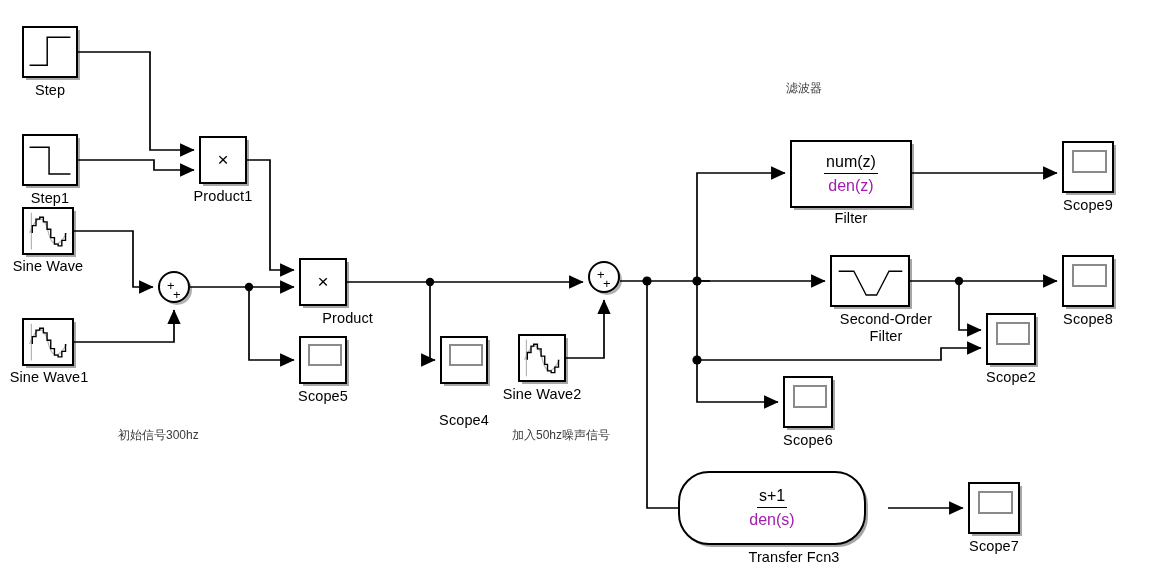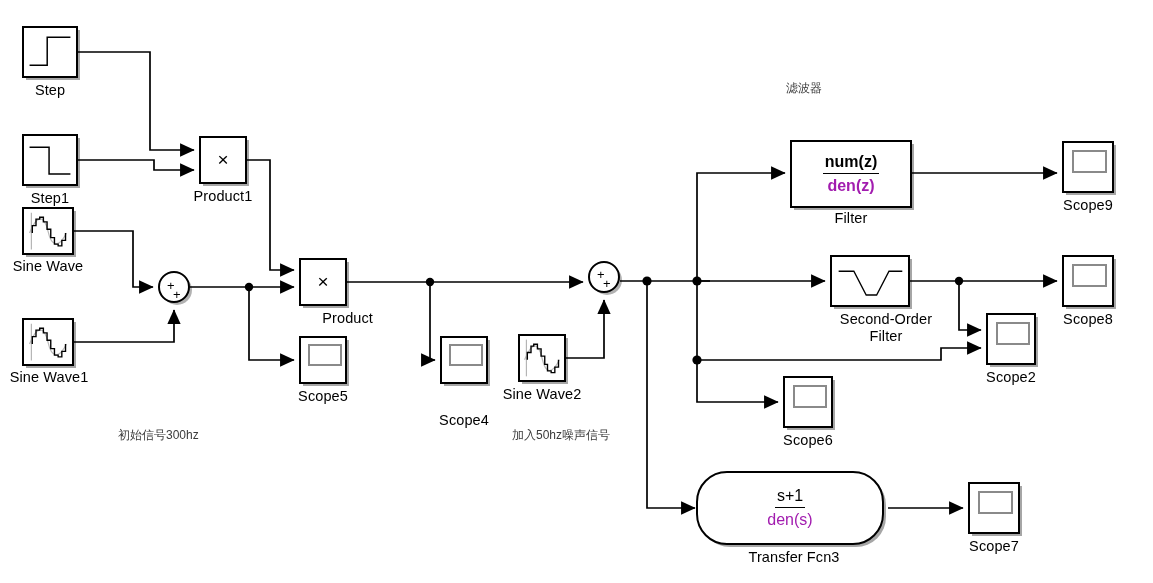--- a/index.html
+++ b/index.html
@@ -158,21 +158,21 @@
       <path d="M8,26 L8,18 L12,18 L12,11 L15,11 L15,9 L19,9 L19,14 L23,14 L23,22 L27,22 L27,31 L30,31 L30,38 L34,38 L34,40 L38,40 L38,34 L42,34 L42,26" stroke="#000" stroke-width="1.5" fill="none"></path>
     </svg>
   </div>
   <div class="lbl" style="left:492px;top:386px;width:100px;">Sine Wave2</div>
 
   <div class="sum" style="left:588px;top:261px;width:32px;height:32px;">
     <span class="sgn" style="left:7px;top:6px;">+</span>
     <span class="sgn" style="left:13px;top:15px;">+</span>
   </div>
 
-  <div class="blk" style="left:790px;top:140px;width:122px;height:68px;font-weight:bold;">
+  <div class="blk" style="left:790px;top:140px;width:122px;height:68px;">
     <div class="tfbox">
       <div class="tfnum">num(z)</div>
       <div class="tfden">den(z)</div>
     </div>
   </div>
   <div class="lbl" style="left:801px;top:210px;width:100px;">Filter</div>
 
   <div class="blk" style="left:1062px;top:141px;width:52px;height:52px;">
     <div class="scopeface" style="left:8px;top:7px;width:31px;height:19px;"></div>
   </div>
@@ -194,21 +194,21 @@
   <div class="blk" style="left:986px;top:313px;width:50px;height:52px;">
     <div class="scopeface" style="left:8px;top:7px;width:30px;height:19px;"></div>
   </div>
   <div class="lbl" style="left:961px;top:369px;width:100px;">Scope2</div>
 
   <div class="blk" style="left:783px;top:376px;width:50px;height:52px;">
     <div class="scopeface" style="left:8px;top:7px;width:30px;height:19px;"></div>
   </div>
   <div class="lbl" style="left:758px;top:432px;width:100px;">Scope6</div>
 
-  <div class="blk" style="left:696px;top:471px;width:188px;height:74px;border-radius:31px;">
+  <div class="blk" style="left:678px;top:471px;width:188px;height:74px;border-radius:31px;">
     <div class="tfbox">
       <div class="tfnum">s+1</div>
       <div class="tfden">den(s)</div>
     </div>
   </div>
   <div class="lbl" style="left:724px;top:549px;width:140px;">Transfer Fcn3</div>
 
   <div class="blk" style="left:968px;top:482px;width:52px;height:52px;">
     <div class="scopeface" style="left:8px;top:7px;width:31px;height:19px;"></div>
   </div>

